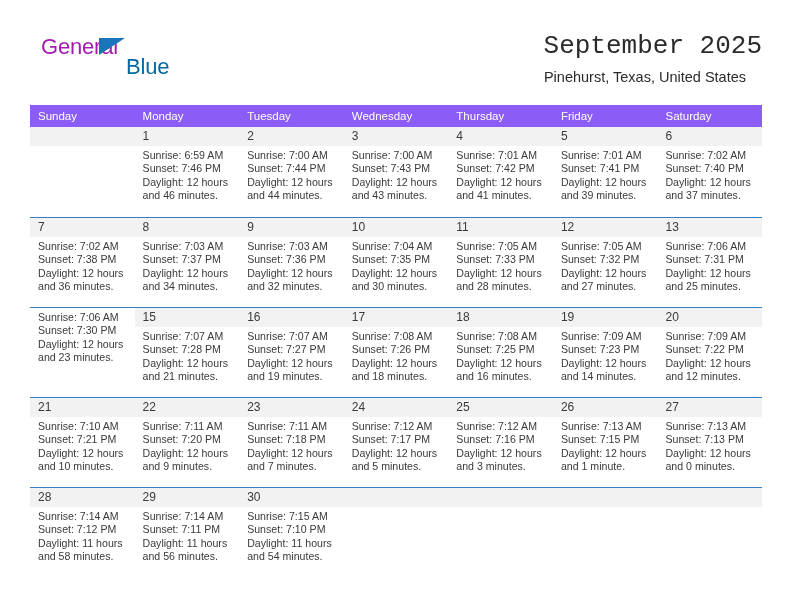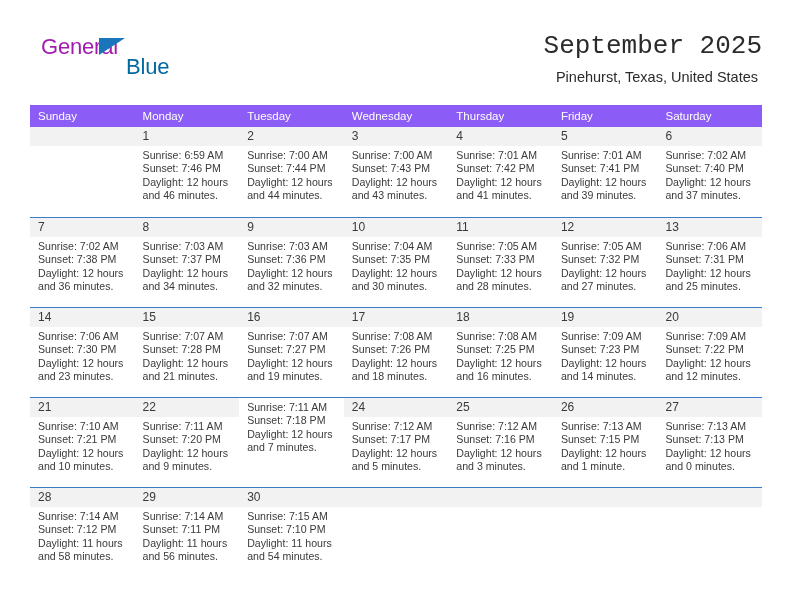--- a/index.html
+++ b/index.html
@@ -80,21 +80,21 @@
     font-weight: normal;
     line-height: 32px;
     margin: 0;
     white-space: nowrap;
     font-family: Liberation Mono, monospace;
   }
   .cal-subtitle {
     font-size: 14.5px;
     color: #2b2b2b;
     line-height: 22px;
-    margin: 4px;
+    margin: 16px;
     margin-top: 4px;
     white-space: nowrap;
   }
 
   
   .calendar {
     position: absolute;
     left: 30px;
     top: 105px;
     width: 732px;
@@ -306,21 +306,20 @@
             <div class="day-info">
               <div>Sunrise: 7:06 AM</div>
               <div>Sunset: 7:31 PM</div>
               <div>Daylight: 12 hours</div>
               <div>and 25 minutes.</div>
             </div>
           </div>
         </div>
         <div class="week-row">
           <div class="day-cell">
-            <div class="day-number-band">14</div>
             <div class="day-info">
               <div>Sunrise: 7:06 AM</div>
               <div>Sunset: 7:30 PM</div>
               <div>Daylight: 12 hours</div>
               <div>and 23 minutes.</div>
             </div>
           </div>
           <div class="day-cell">
             <div class="day-number-band">15</div>
             <div class="day-info">
@@ -389,20 +388,21 @@
           <div class="day-cell">
             <div class="day-number-band">22</div>
             <div class="day-info">
               <div>Sunrise: 7:11 AM</div>
               <div>Sunset: 7:20 PM</div>
               <div>Daylight: 12 hours</div>
               <div>and 9 minutes.</div>
             </div>
           </div>
           <div class="day-cell">
+            <div class="day-number-band">23</div>
             <div class="day-info">
               <div>Sunrise: 7:11 AM</div>
               <div>Sunset: 7:18 PM</div>
               <div>Daylight: 12 hours</div>
               <div>and 7 minutes.</div>
             </div>
           </div>
           <div class="day-cell">
             <div class="day-number-band">24</div>
             <div class="day-info">

